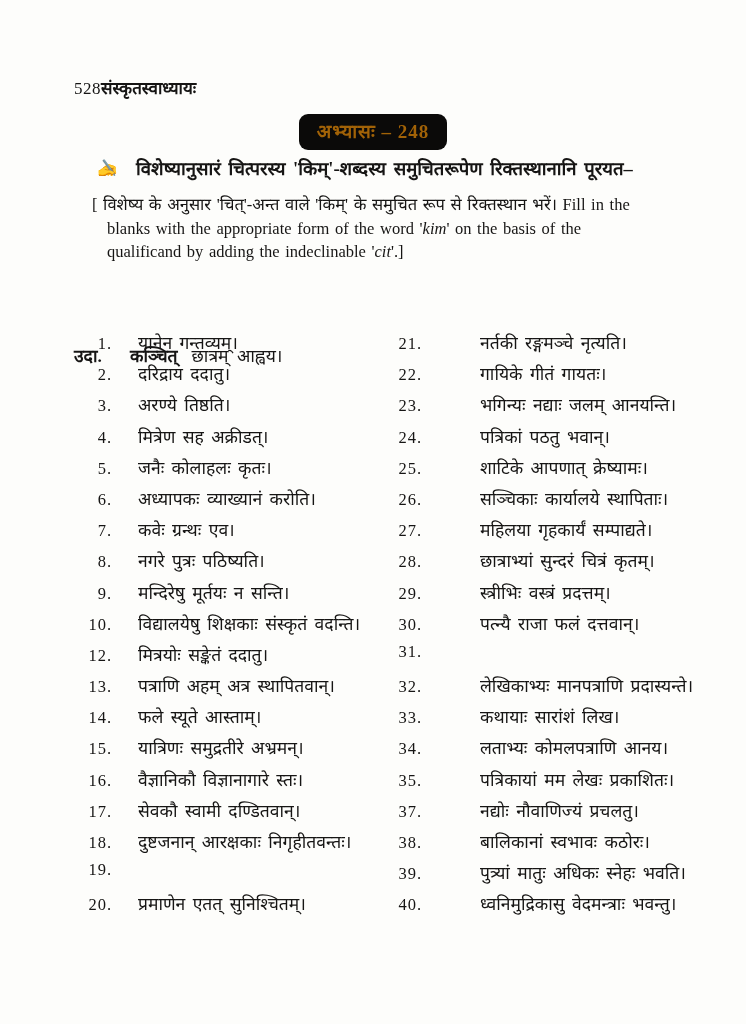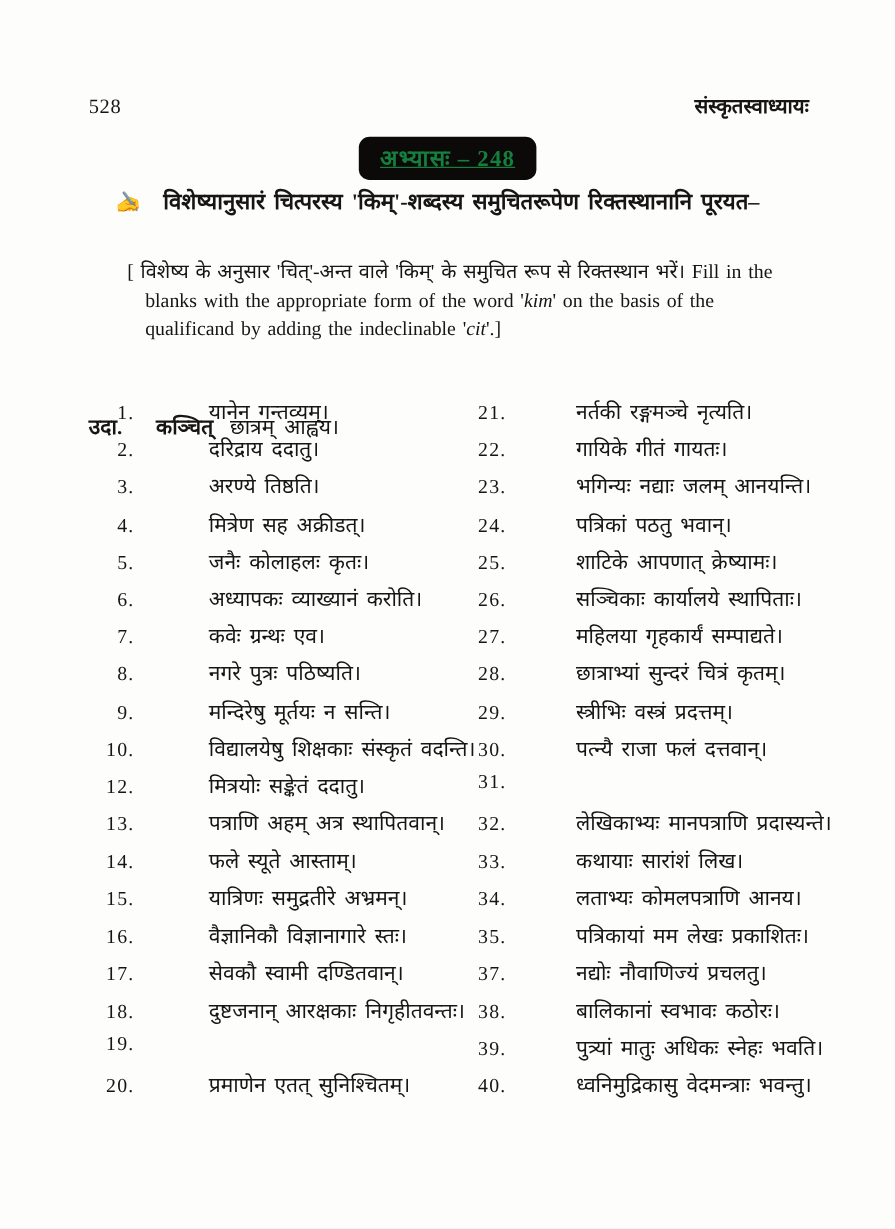--- a/index.html
+++ b/index.html
@@ -11,39 +11,37 @@
     margin: 0 auto;
     background: #fdfdfb;
     color: #161514;
     font-family: "Liberation Serif", serif;
     overflow: hidden;
   }
   .header-row {
     position: absolute;
     top: 76px; left: 74px; right: 72px;
     display: flex;
-    justify-content: space-between;
     align-items: baseline;
   }
   .page-num { font-size: 17px; letter-spacing: 0.5px; }
   .header-title { font-size: 17px; font-weight: bold; }
   .title-badge-wrap {
     position: absolute;
     top: 114px; left: 0; right: 0;
     display: flex; justify-content: center;
   }
   .title-badge {
     background: #0b0a09;
-    color: #15803d;
+    color: #a16207;
     border-radius: 9px;
     padding: 4px 18px 6px 18px;
     font-size: 19px;
     font-weight: bold;
     letter-spacing: 1px;
-    text-decoration: underline;
   }
   .instruction-row {
     position: absolute;
     top: 158px; left: 74px; right: 60px;
     display: flex;
     align-items: flex-start;
   }
   .pointer-icon {
     font-size: 17px;
     width: 44px;
@@ -53,27 +51,26 @@
   }
   .instruction-text {
     font-weight: bold;
     font-size: 18.5px;
     line-height: 1.25;
     word-spacing: 3px;
     margin-left: 18px;
   }
   .note-block {
     position: absolute;
-    top: 193px; left: 121px;
+    top: 193px; left: 107px;
     width: 548px;
     font-size: 16.5px;
     line-height: 23.5px;
     text-indent: -15px;
     word-spacing: 1.5px;
-    margin-top: 22px;
   }
   .note-block .lat-italic { font-style: italic; }
   .example-row {
     position: absolute;
     top: 295px; left: 74px;
     display: flex;
     align-items: baseline;
     font-size: 17.5px;
   }
   .example-label { font-weight: bold; width: 56px; }
@@ -91,21 +88,21 @@
     height: 31.2px;
     display: flex;
     align-items: baseline;
   }
   .item-number {
     flex: 0 0 38px;
     text-align: right;
     font-size: 16.5px;
     letter-spacing: 1px;
   }
-  .list-col.left  .item-text { margin-left: 62px; }
+  .list-col.left  .item-text { margin-left: 26px; }
   .list-col.right .item-text { margin-left: 58px; }
   .item-text {
     font-size: 17.5px;
     word-spacing: 3px;
     white-space: nowrap;
   }
 </style>
 </head>
 <body>
 

